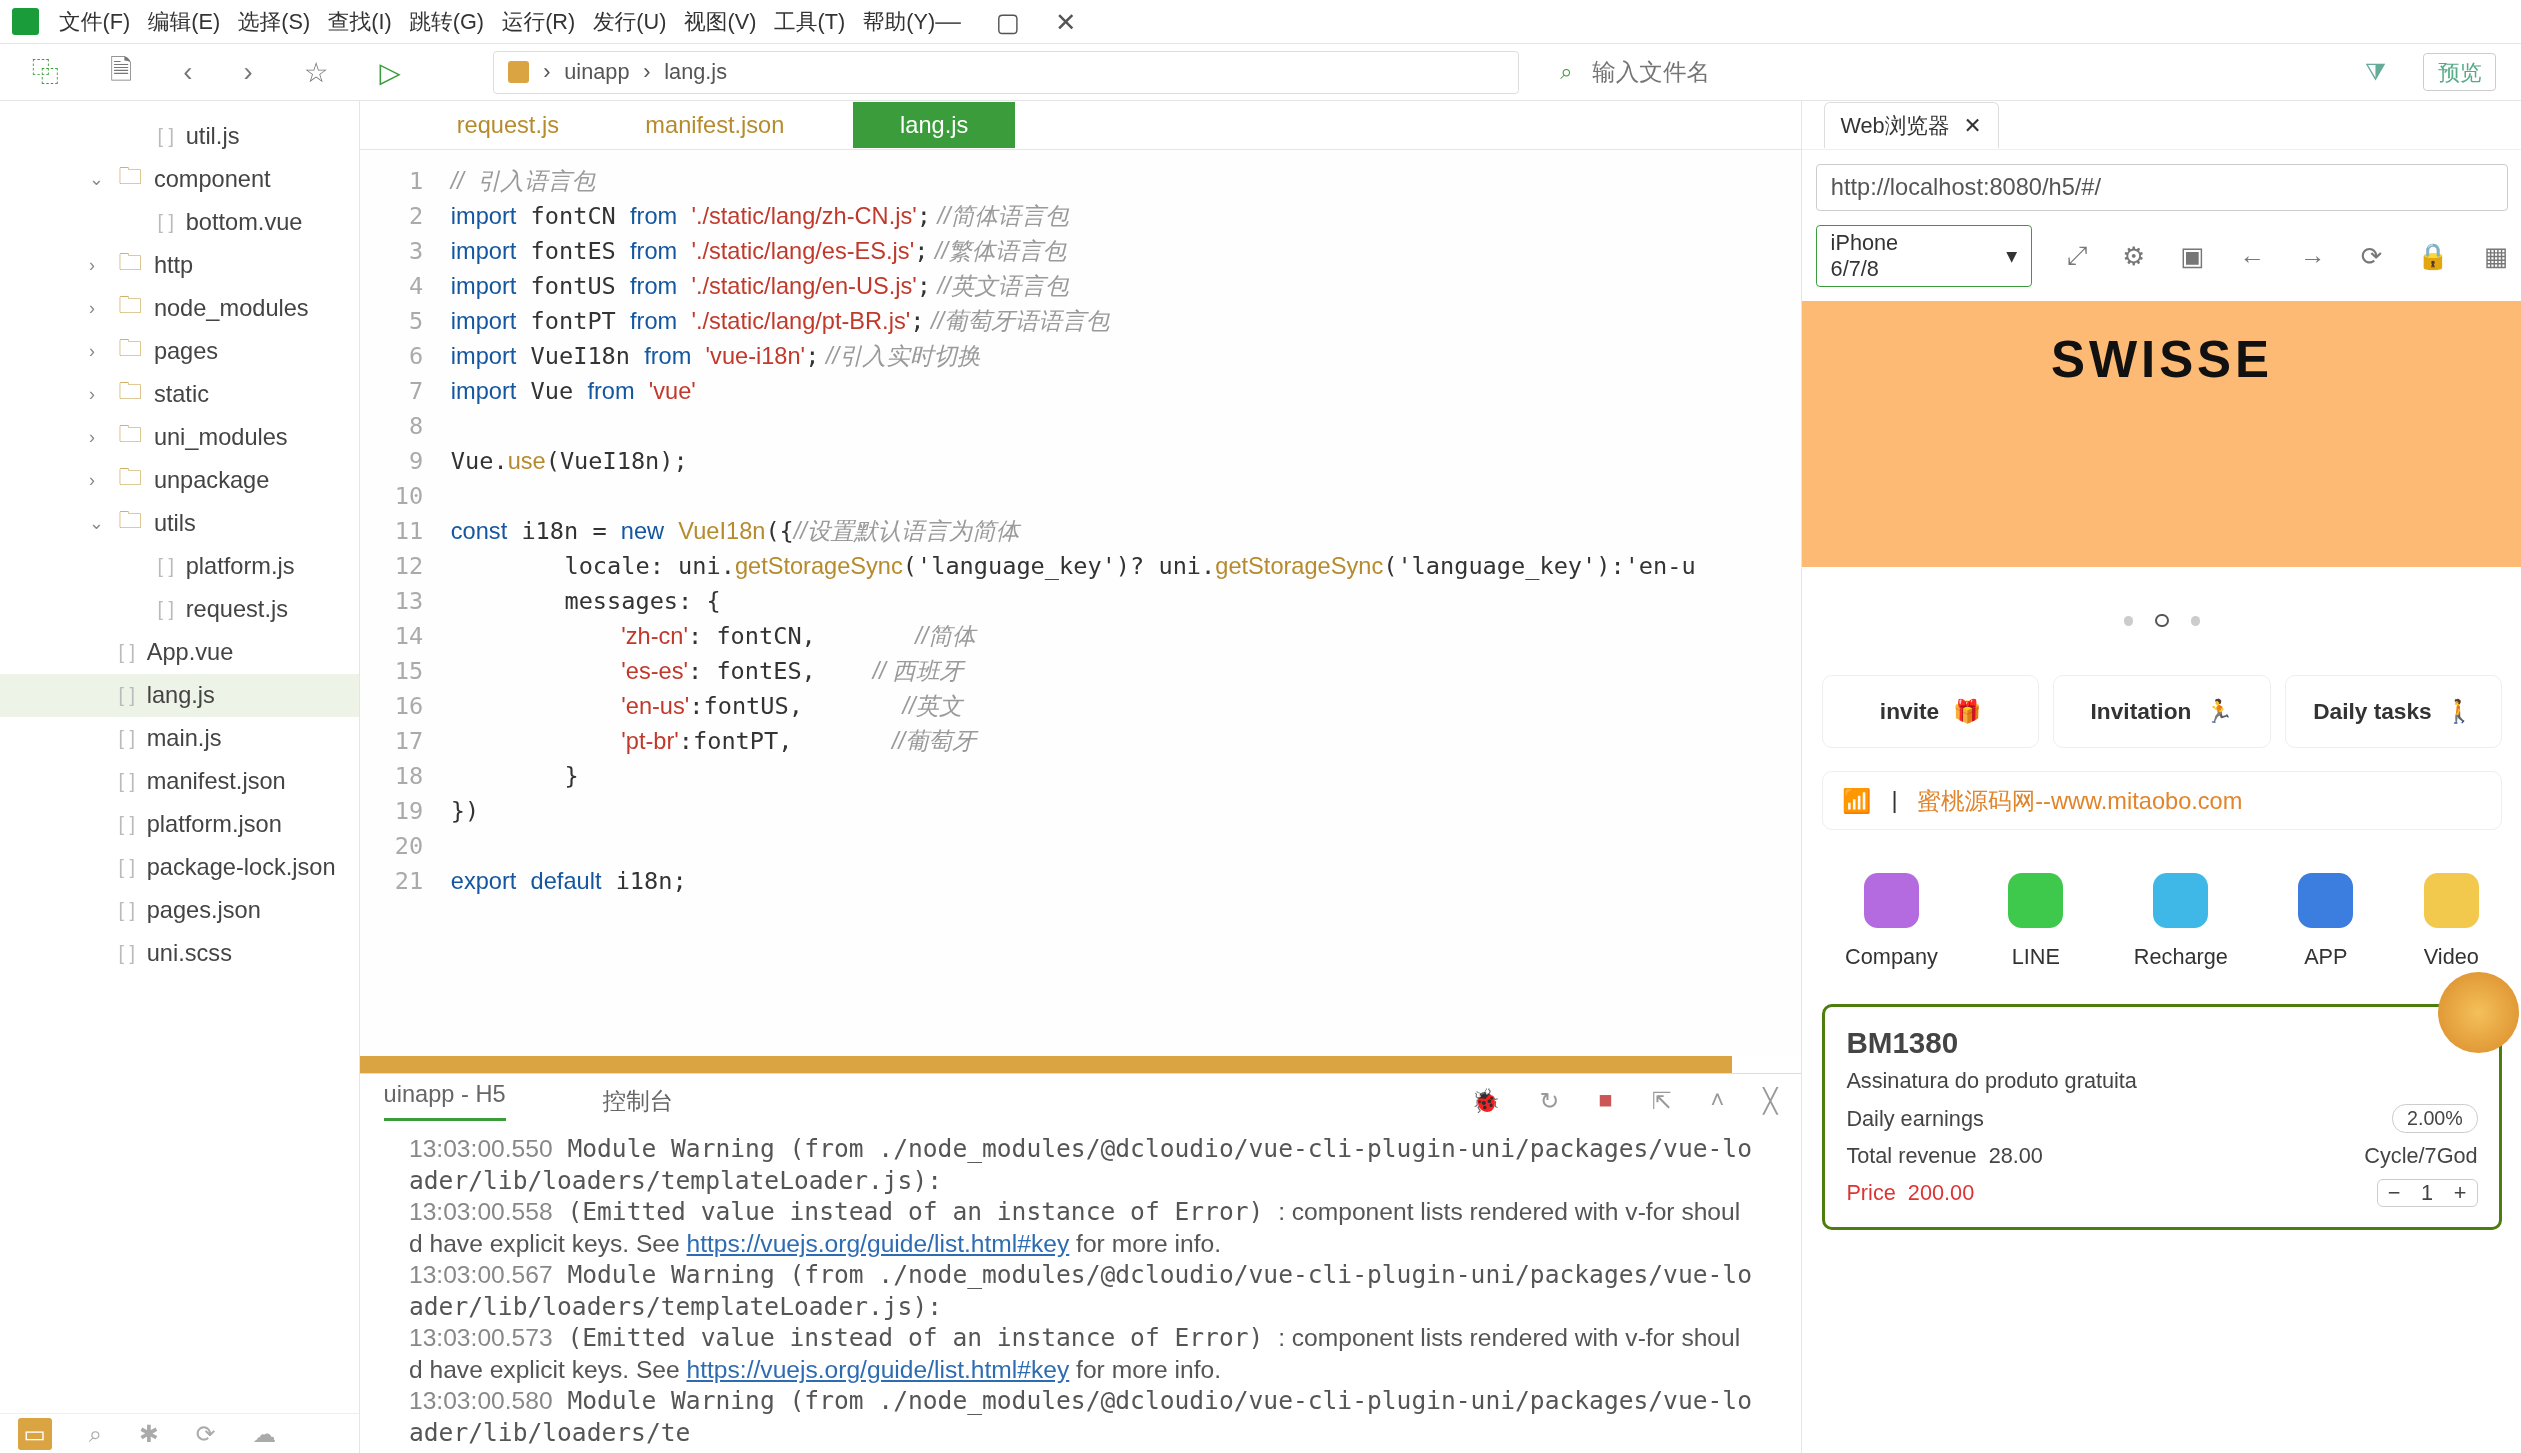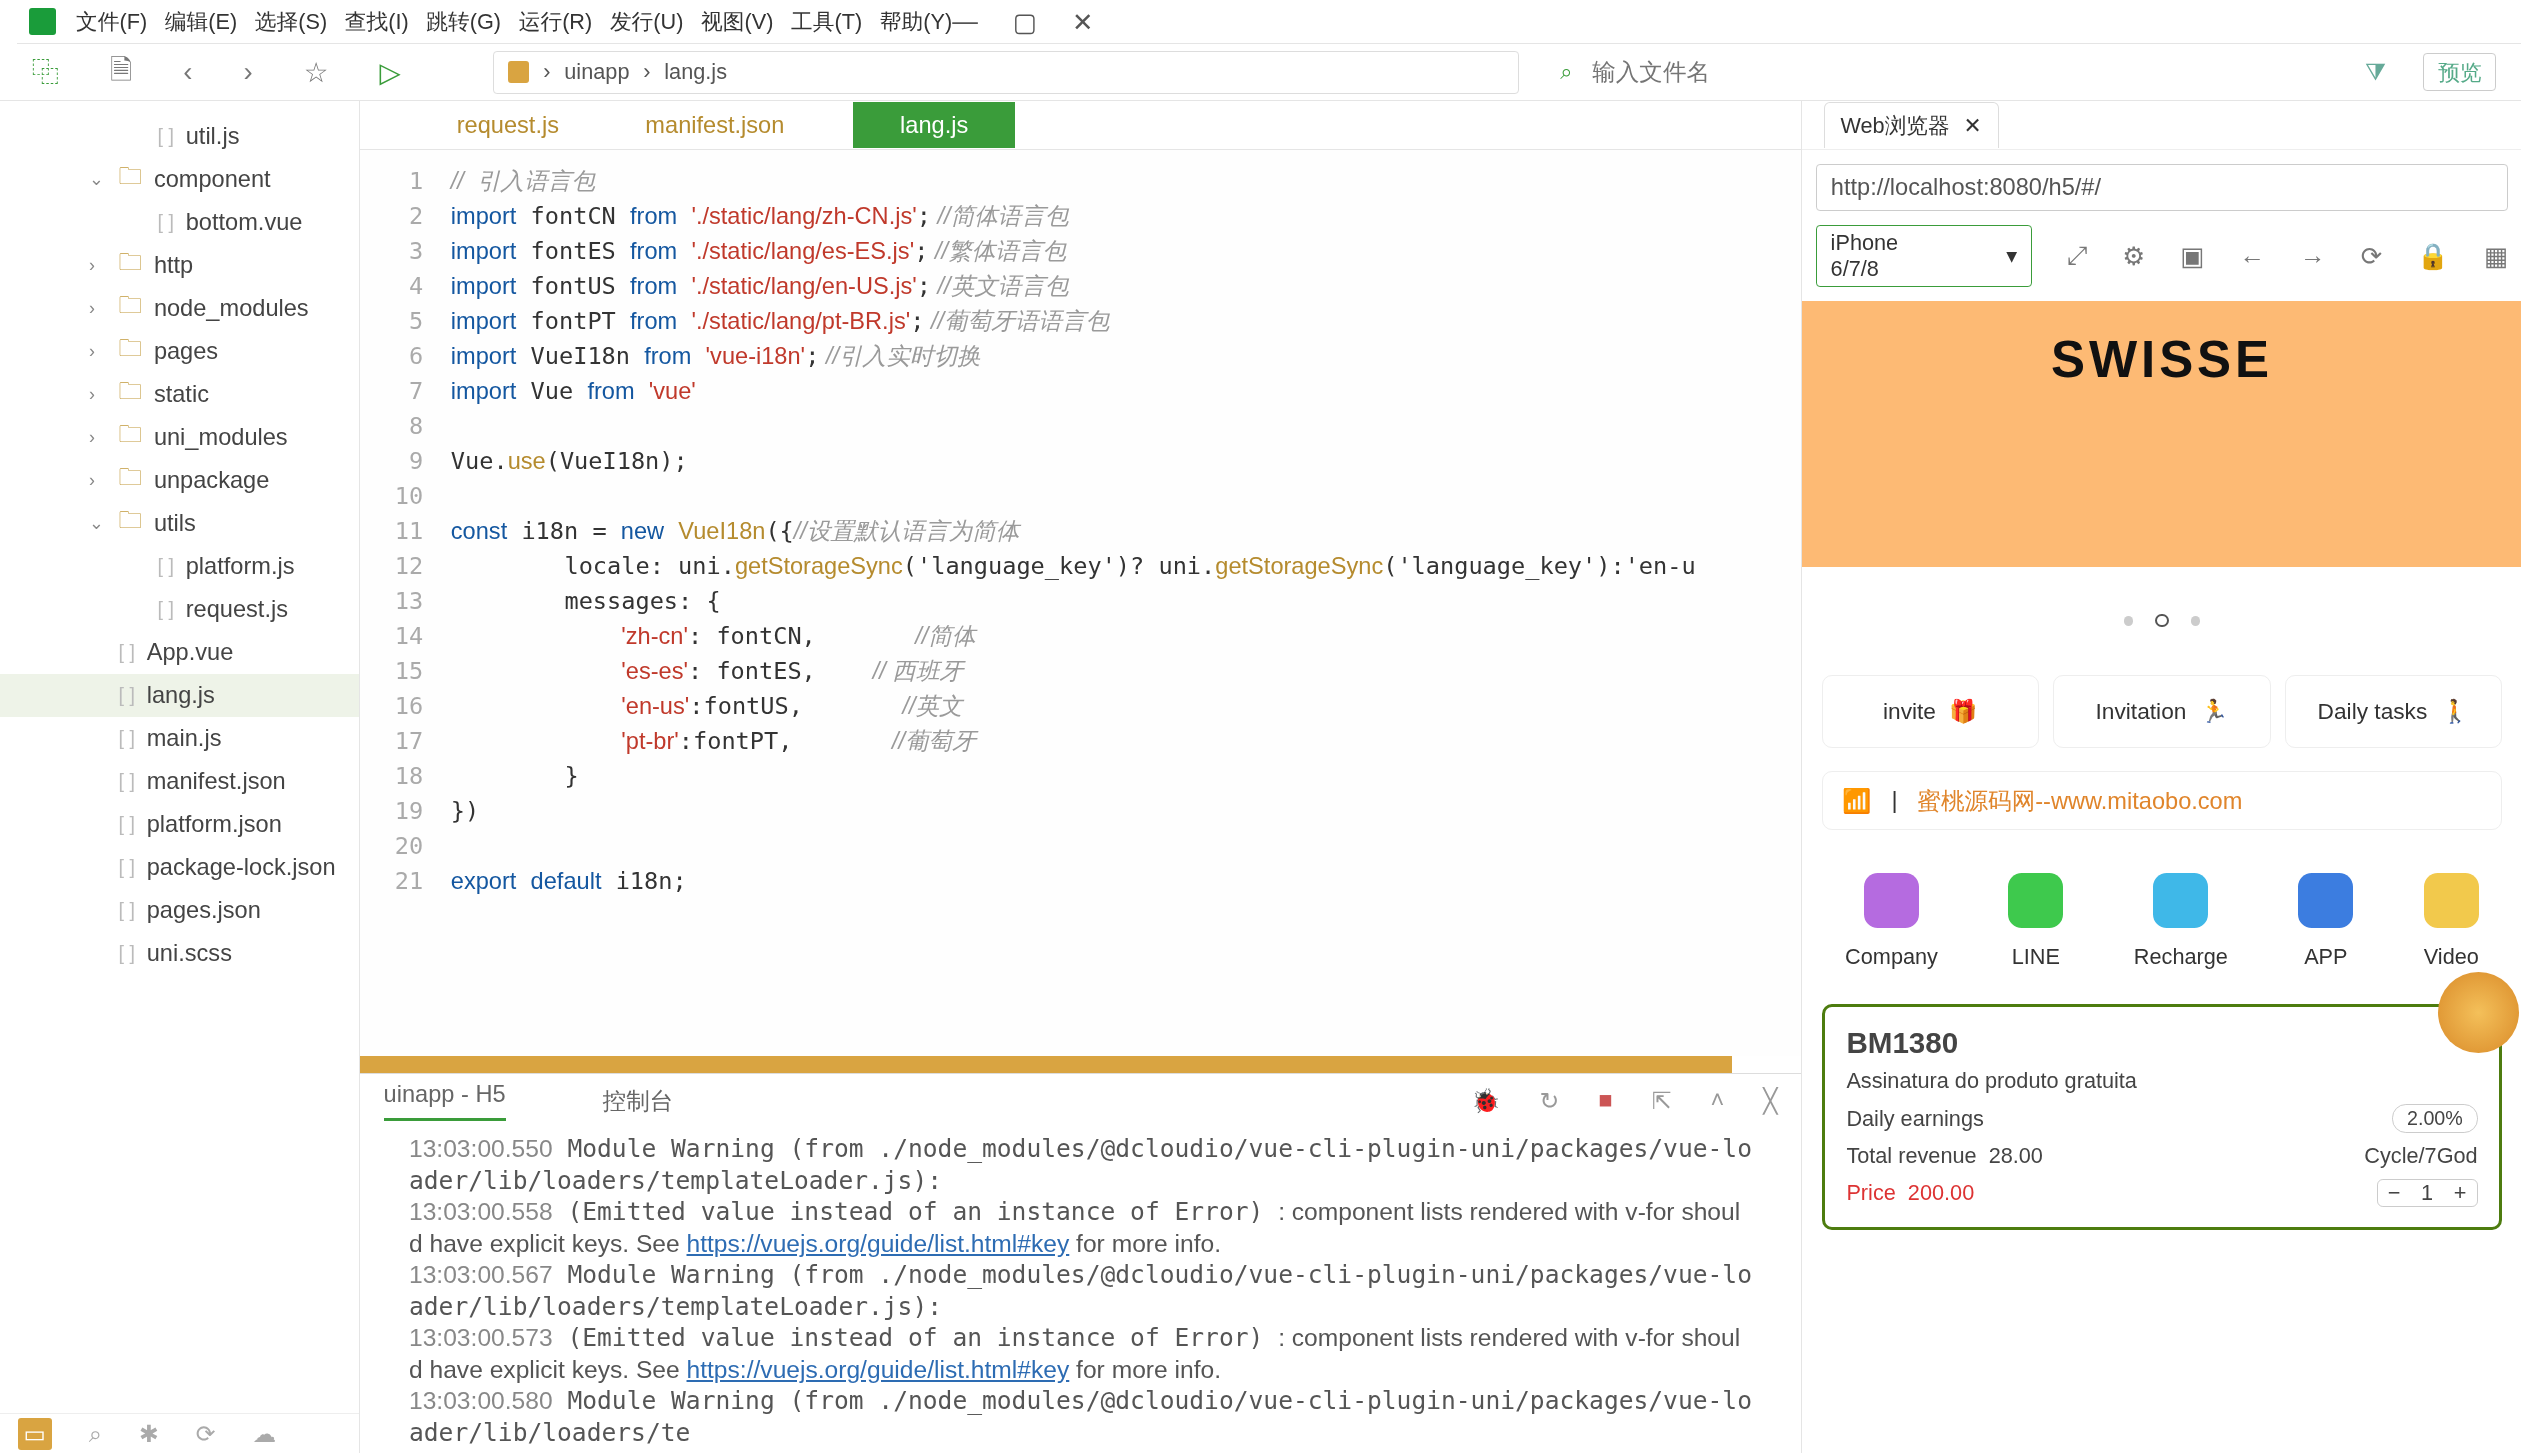--- a/index.html
+++ b/index.html
@@ -1,19 +1,19 @@
 <!DOCTYPE html>
 <html><head>
 <meta charset="utf-8">
 <style>
 * { margin: 0; padding: 0; box-sizing: border-box; font-family: "Microsoft YaHei", Arial, sans-serif; }
 body { width: 2522px; height: 1454px; background: #fff; overflow: hidden; font-size: 21.7px; color: #333; }
 
 
-.titlebar { height: 44px; display: flex; align-items: center; background: #fff; border-bottom: 1px solid #e5e5e5; margin-left: 17px; }
+.titlebar { height: 44px; display: flex; align-items: center; background: #fff; border-bottom: 1px solid #e5e5e5; }
 .titlebar .logo { width: 27.6px; height: 27.6px; background: #1a9c3a; margin: 0 11.8px; border-radius: 3px; }
 .titlebar .menu { display: flex; gap: 17.7px; padding-left: 7.9px; }
 .titlebar .menu span { font-size: 21.7px; color: #333; cursor: default; }
 .titlebar .center { flex: 1; text-align: center; font-size: 21.7px; color: #555; }
 .titlebar .win-controls { display: flex; gap: 35px; padding-right: 27.6px; color: #555; }
 .titlebar .win-controls span { font-size: 25.6px; }
 
 
 .toolbar { height: 57px; display: flex; align-items: center; border-bottom: 1px solid #e5e5e5; }
 .toolbar .tool-left { display: flex; align-items: center; gap: 51px; padding-left: 31.5px; width: 493px; }
@@ -69,21 +69,21 @@
 .browser-url { margin: 14px; border: 1px solid #ccc; border-radius: 3.9px; height: 47px; display: flex; align-items: center; padding: 0 13.8px; font-size: 23.6px; color: #555; }
 .browser-tools { margin: 0 13.8px 13.8px; display: flex; align-items: center; gap: 35px; color: #777; font-size: 25.6px; }
 .device-select { border: 1px solid #3a9c3a; border-radius: 3.9px; padding: 3.9px 13.8px; font-size: 21.7px; color: #333; display: flex; align-items: center; gap: 59px; }
 .phone-frame { flex: 1; background: #f2f2f2; overflow: hidden; position: relative; }
 .phone-page { background: #fff; height: 100%; display: flex; flex-direction: column; }
 .swisse-banner { background: #fdba74; height: 266px; display: flex; align-items: flex-start; justify-content: center; padding-top: 29.6px; }
 .swisse-banner span { font-size: 51px; font-weight: 900; letter-spacing: 3.9px; color: #111; }
 .dots-area { height: 108px; display: flex; align-items: center; justify-content: center; gap: 21.7px; }
 .dot { width: 9.9px; height: 9.9px; border-radius: 50%; background: #ccc; }
 .dot.active { width: 13.8px; height: 13.8px; border: 2px solid #555; background: transparent; }
-.action-row { display: flex; gap: 13.8px; padding: 0 19.7px; }
+.action-row { display: flex; gap: 13.8px; padding: 0 19.7px; font-weight: bold; }
 .action-card { flex: 1; border: 1px solid #eee; border-radius: 9.9px; height: 73px; display: flex; align-items: center; justify-content: center; gap: 13.8px; font-size: 22.7px; color: #333; }
 .notice-row { margin: 23.6px 19.7px; border: 1px solid #eee; border-radius: 9.9px; height: 59px; display: flex; align-items: center; padding: 0 19.7px; gap: 19.7px; font-size: 23.6px; }
 .notice-row .orange { color: #e0852b; }
 .icon-grid { display: flex; justify-content: space-around; padding: 19.7px 7.9px 9.9px; align-items: flex-end; }
 .icon-cell { display: flex; flex-direction: column; align-items: center; gap: 15.8px; font-size: 21.7px; color: #333; }
 .app-icon { width: 55px; height: 55px; border-radius: 13.8px; }
 .c-purple { background: #b56be0; } .c-green { background: #3ec94d; } .c-blue1 { background: #3fb8e8; } .c-blue2 { background: #3c7de0; } .c-yellow { background: #f2c94c; }
 .product-card { margin: 23.6px 19.7px; border: 3px solid #4d7c0f; border-radius: 9.9px; padding: 19.7px 21.7px; font-size: 21.7px; color: #444; position: relative; }
 .product-card .floaty { position: absolute; right: -19.7px; top: -35px; width: 81px; height: 81px; border-radius: 50%; background: radial-gradient(circle,#f4c05a,#d98a28); }
 .product-card h3 { font-size: 29.6px; font-weight: 800; margin-bottom: 7.9px; }

